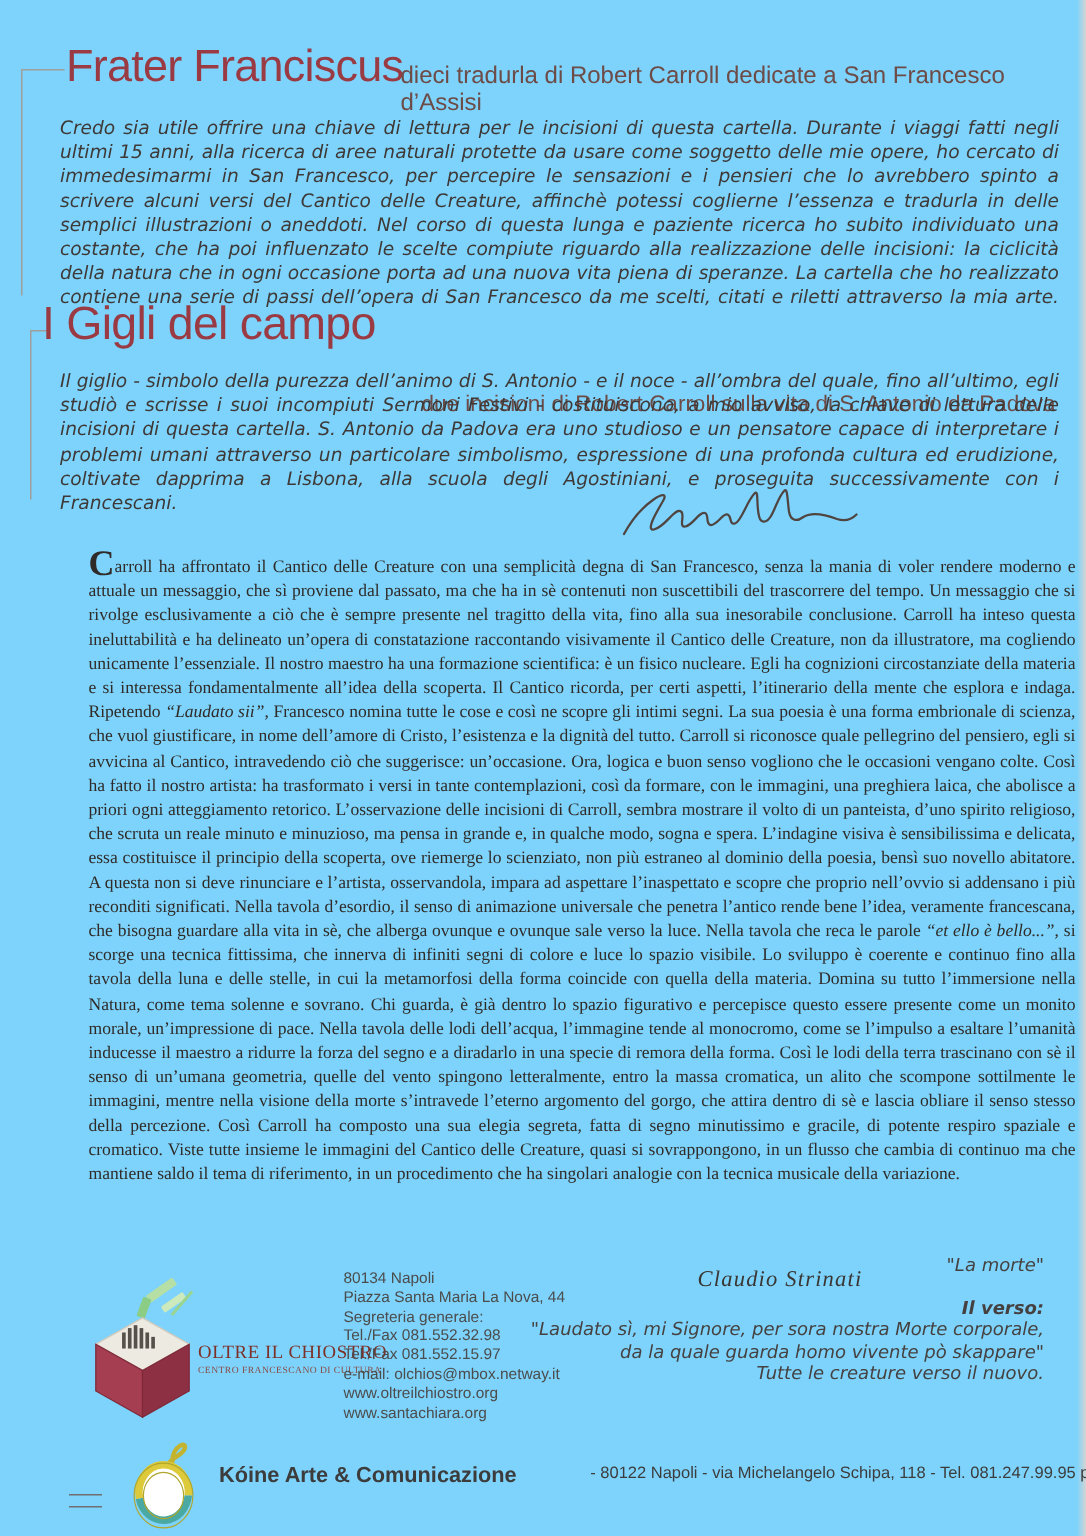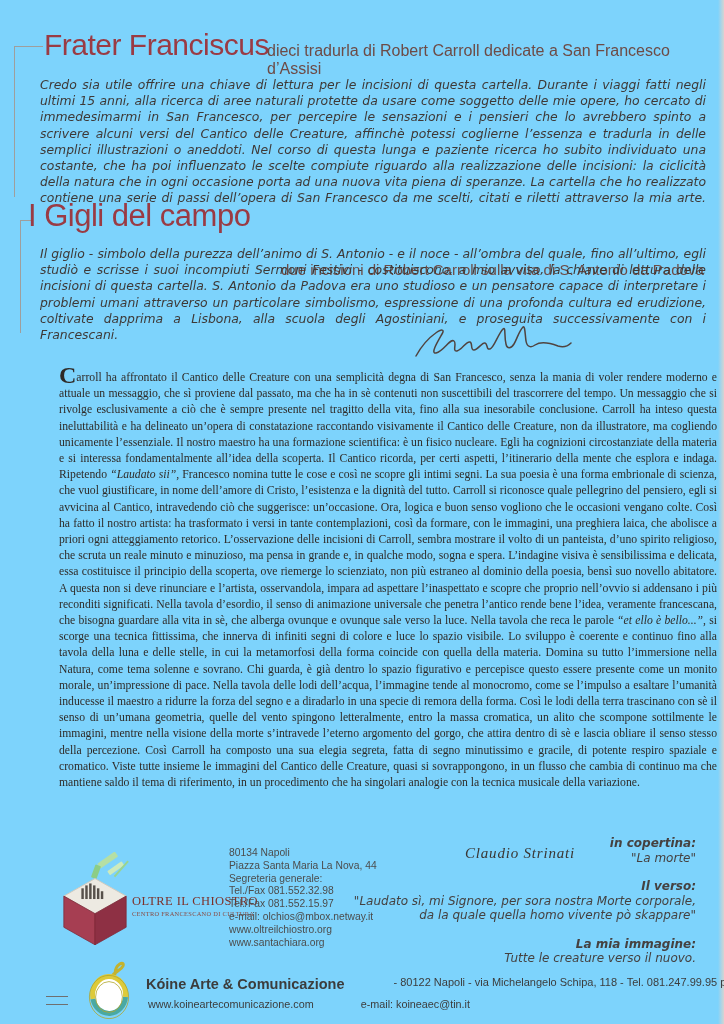--- a/index.html
+++ b/index.html
@@ -87,26 +87,24 @@
     </svg>
   </div>
 
   <div class="essay">
     <span class="dropcap">C</span><span><span>arroll ha affrontato il Cantico delle Creature con una semplicità degna di San Francesco, senza la mania di voler rendere moderno e attuale un messaggio, che sì proviene dal passato, ma che ha in sè contenuti non suscettibili del trascorrere del tempo. Un messaggio che si rivolge esclusivamente a ciò che è sempre presente nel tragitto della vita, fino alla sua inesorabile conclusione. Carroll ha inteso questa ineluttabilità e ha delineato un’opera di constatazione raccontando visivamente il Cantico delle Creature, non da illustratore, ma cogliendo unicamente l’essenziale. Il nostro maestro ha una formazione scientifica: è un fisico nucleare. Egli ha cognizioni circostanziate della materia e si interessa fondamentalmente all’idea della scoperta. Il Cantico ricorda, per certi aspetti, l’itinerario della mente che esplora e indaga. Ripetendo </span><span class="it">“Laudato sii”</span><span>, Francesco nomina tutte le cose e così ne scopre gli intimi segni. La sua poesia è una forma embrionale di scienza, che vuol giustificare, in nome dell’amore di Cristo, l’esistenza e la dignità del tutto. Carroll si riconosce quale pellegrino del pensiero, egli si avvicina al Cantico, intravedendo ciò che suggerisce: un’occasione. Ora, logica e buon senso vogliono che le occasioni vengano colte. Così ha fatto il nostro artista: ha trasformato i versi in tante contemplazioni, così da formare, con le immagini, una preghiera laica, che abolisce a priori ogni atteggiamento retorico. L’osservazione delle incisioni di Carroll, sembra mostrare il volto di un panteista, d’uno spirito religioso, che scruta un reale minuto e minuzioso, ma pensa in grande e, in qualche modo, sogna e spera. L’indagine visiva è sensibilissima e delicata, essa costituisce il principio della scoperta, ove riemerge lo scienziato, non più estraneo al dominio della poesia, bensì suo novello abitatore. A questa non si deve rinunciare e l’artista, osservandola, impara ad aspettare l’inaspettato e scopre che proprio nell’ovvio si addensano i più reconditi significati. Nella tavola d’esordio, il senso di animazione universale che penetra l’antico rende bene l’idea, veramente francescana, che bisogna guardare alla vita in sè, che alberga ovunque e ovunque sale verso la luce. Nella tavola che reca le parole </span><span class="it">“et ello è bello...”</span><span>, si scorge una tecnica fittissima, che innerva di infiniti segni di colore e luce lo spazio visibile. Lo sviluppo è coerente e continuo fino alla tavola della luna e delle stelle, in cui la metamorfosi della forma coincide con quella della materia. Domina su tutto l’immersione nella Natura, come tema solenne e sovrano. Chi guarda, è già dentro lo spazio figurativo e percepisce questo essere presente come un monito morale, un’impressione di pace. Nella tavola delle lodi dell’acqua, l’immagine tende al monocromo, come se l’impulso a esaltare l’umanità inducesse il maestro a ridurre la forza del segno e a diradarlo in una specie di remora della forma. Così le lodi della terra trascinano con sè il senso di un’umana geometria, quelle del vento spingono letteralmente, entro la massa cromatica, un alito che scompone sottilmente le immagini, mentre nella visione della morte s’intravede l’eterno argomento del gorgo, che attira dentro di sè e lascia obliare il senso stesso della percezione. Così Carroll ha composto una sua elegia segreta, fatta di segno minutissimo e gracile, di potente respiro spaziale e cromatico. Viste tutte insieme le immagini del Cantico delle Creature, quasi si sovrappongono, in un flusso che cambia di continuo ma che mantiene saldo il tema di riferimento, in un procedimento che ha singolari analogie con la tecnica musicale della variazione.</span></span>
   </div>
 
   <div id="author">Claudio Strinati</div>
 
   <div id="right-col">
-    <div class="lbl">in copertina:</div>
     <div>"La morte"</div>
     <div class="lbl gap">Il verso:</div>
     <div>"Laudato sì, mi Signore, per sora nostra Morte corporale,</div>
-    <div>da la quale quella homo vivente pò skappare"</div>
-    <div class="lbl gap">La mia immagine:</div>
+    <div>da la quale guarda homo vivente pò skappare"</div>
     <div>Tutte le creature verso il nuovo.</div>
   </div>
 
   <div id="chiostro-logo">
     <svg width="74" height="96" viewBox="0 0 76 96">
       <rect x="40" y="4" width="22" height="6" rx="1" fill="#b5dfa4" transform="rotate(-35 51 7)"></rect>
       <rect x="50" y="13" width="18" height="5" rx="1" fill="#cdeabc" transform="rotate(-35 59 15)"></rect>
       <rect x="36" y="12" width="6" height="14" rx="1" fill="#8ccd86" transform="rotate(20 39 19)"></rect>
       <line x1="58" y1="24" x2="72" y2="8" stroke="#9ad48e" stroke-width="2"></line>
       <polygon points="38,26 70,44 38,62 6,44" fill="#edeae2" stroke="#cfcabe" stroke-width="1"></polygon>
@@ -145,17 +143,13 @@
       <path d="M11 41 A16.5 18.5 0 1 1 43.5 39" fill="none" stroke="#ddca3a" stroke-width="5"></path>
       <path d="M43.5 39 A16.5 18.5 0 0 1 11 41" fill="none" stroke="#4aa9a2" stroke-width="5"></path>
       <ellipse cx="27" cy="39" rx="19.6" ry="21.6" fill="none" stroke="#b0a62c" stroke-width="0.8"></ellipse>
       <ellipse cx="27" cy="39" rx="13.4" ry="15.4" fill="none" stroke="#b0a62c" stroke-width="0.8"></ellipse>
     </svg>
   </div>
   <div id="koine-line1">
     <span class="kname">Kóine Arte &amp; Comunicazione</span>
     <span class="kdetails">- 80122 Napoli - via Michelangelo Schipa, 118 - Tel. 081.247.99.95 pbx</span>
   </div>
-  <div id="koine-line2">
-    <span class="kweb">www.koineartecomunicazione.com</span>
-    <span>e-mail: koineaec@tin.it</span>
-  </div>
 </div>
 
 </body></html>

